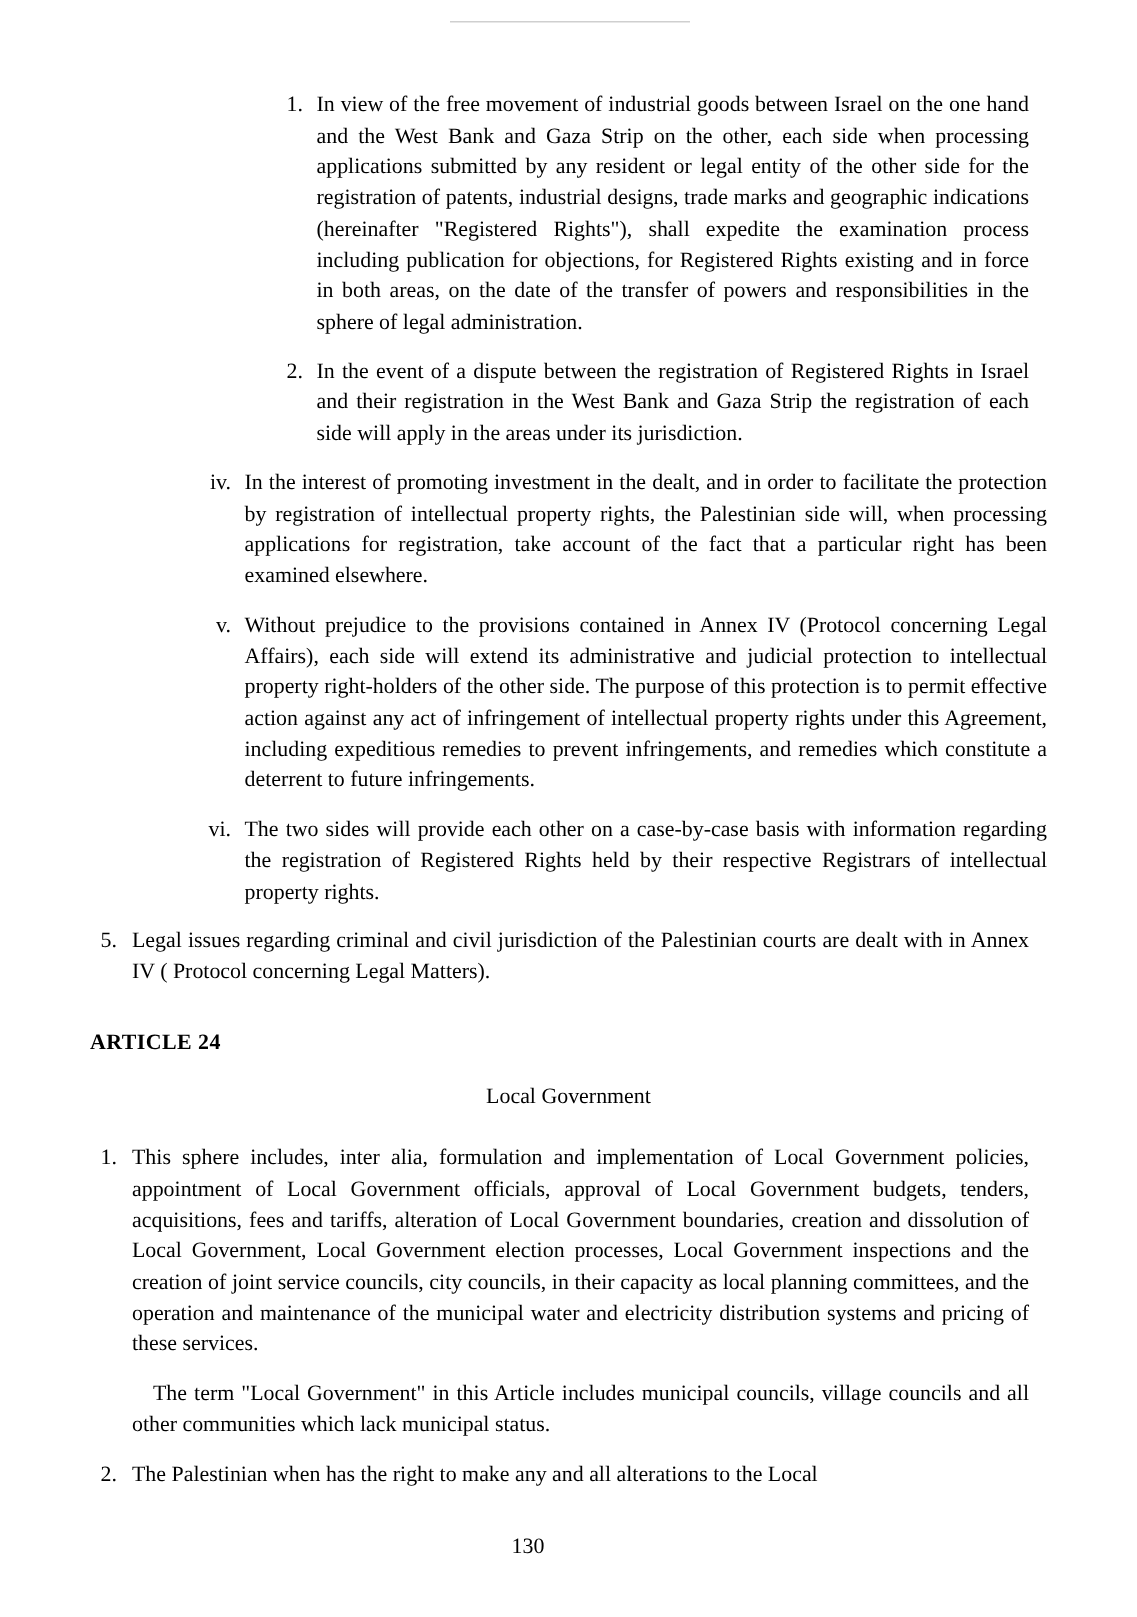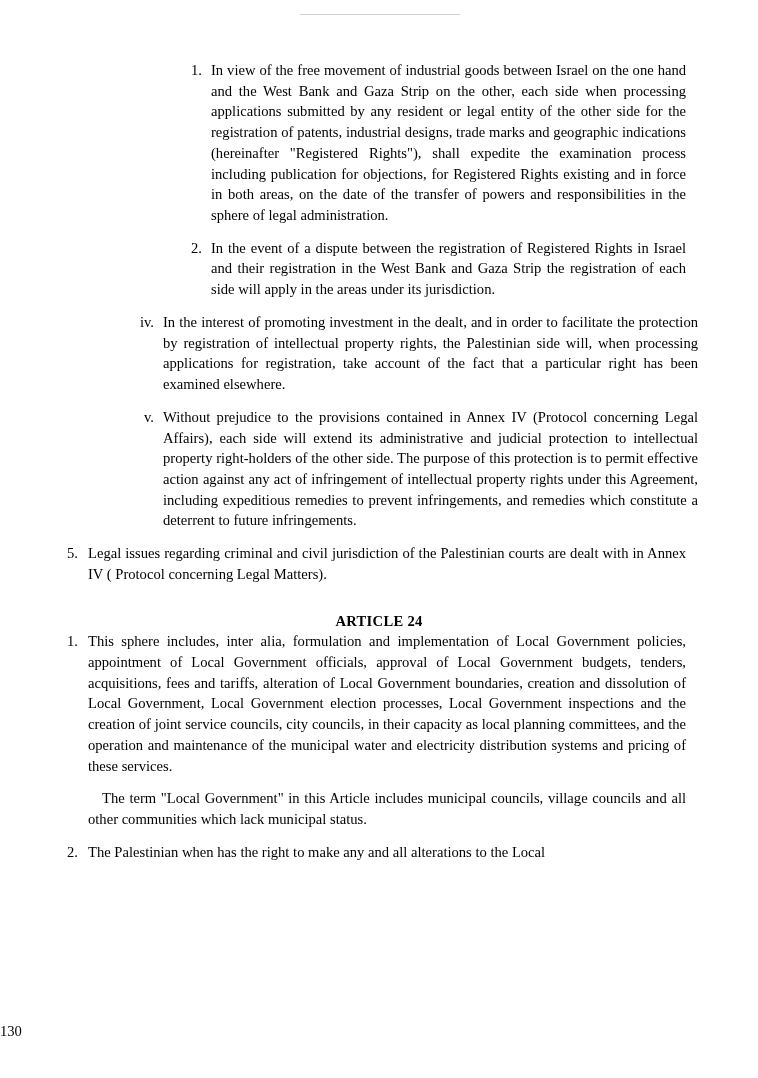--- a/index.html
+++ b/index.html
@@ -56,21 +56,20 @@
   .lvl-top {                  
     margin-left: 0px;
     margin-right: 12px;
   }
   .lvl-top .marker { width: 18px; margin-right: 10px; }
 
   .vii-content {
     text-indent: 66px;
   }
   .article-title {
-    text-align: center;
     font-weight: bold;
     font-size: 14.6px;
     margin: 26px 0 0 0;
     letter-spacing: 0.3px;
   }
   .article-subtitle {
     text-align: center;
     font-size: 14.6px;
     margin: 16px 0 20px 0;
   }
@@ -79,22 +78,23 @@
     margin-right: 12px;
     text-align: justify;
     text-indent: 14px;
     margin-bottom: 12px;
   }
   .page-number {
     position: absolute;
     bottom: 38px;
     left: 0;
     width: 656px;
-    text-align: left;
+    text-align: center;
     font-size: 14.6px;
+    padding-left: 24px;
   }
   .top-rule {
     position: absolute;
     top: 14px;
     left: 300px;
     width: 160px;
     height: 1px;
     background: #cfcfcf;
   }
 </style>
@@ -120,28 +120,33 @@
     <div class="item lvl-roman">
       <div class="marker">iv.</div>
       <div class="content">In the   interest of promoting investment in the dealt, and in order to facilitate the protection by registration of intellectual property rights, the Palestinian side will,  when processing applications for registration, take account of the fact that a particular right has been examined elsewhere.</div>
     </div>
 
     <div class="item lvl-roman">
       <div class="marker">v.</div>
       <div class="content">Without  prejudice  to  the  provisions  contained  in   Annex  IV  (Protocol concerning  Legal Affairs), each side will extend its administrative and judicial protection  to  intellectual  property right-holders of the other side. The purpose of  this  protection  is  to permit effective action against any act of infringement of  intellectual  property  rights  under  this  Agreement,  including  expeditious remedies  to prevent  infringements, and remedies which constitute a deterrent to future infringements.</div>
     </div>
 
+    <div class="item lvl-roman">
+      <div class="marker">vi.</div>
+      <div class="content">The two sides will provide each other on a case-by-case basis with information regarding   the   registration   of   Registered   Rights   held   by   their  respective Registrars of intellectual property rights.</div>
+    </div>
 
 
     <div class="item lvl-top">
       <div class="marker">5.</div>
       <div class="content">Legal  issues regarding criminal and civil jurisdiction of the Palestinian courts are dealt with in Annex IV ( Protocol concerning Legal Matters).</div>
     </div>
 
     <div class="article-title">ARTICLE 24</div>
+    <div class="article-subtitle">Local Government</div>
 
     <div class="item lvl-top">
       <div class="marker">1.</div>
       <div class="content">This  sphere includes, inter alia, formulation and implementation of Local Government policies,  appointment  of  Local Government officials, approval of Local Government budgets,  tenders,  acquisitions,  fees  and tariffs, alteration of Local Government boundaries,  creation and dissolution of Local Government, Local Government election processes,  Local  Government  inspections  and   the creation of joint service councils, city  councils,  in  their  capacity  as   local planning committees, and the operation and maintenance   of the municipal water and electricity distribution systems and pricing of these services.</div>
     </div>
 
     <div class="para-indent">The  term  "Local Government"  in this  Article  includes municipal councils, village councils and all other communities which lack municipal status.</div>
 
     <div class="item lvl-top">
       <div class="marker">2.</div>

